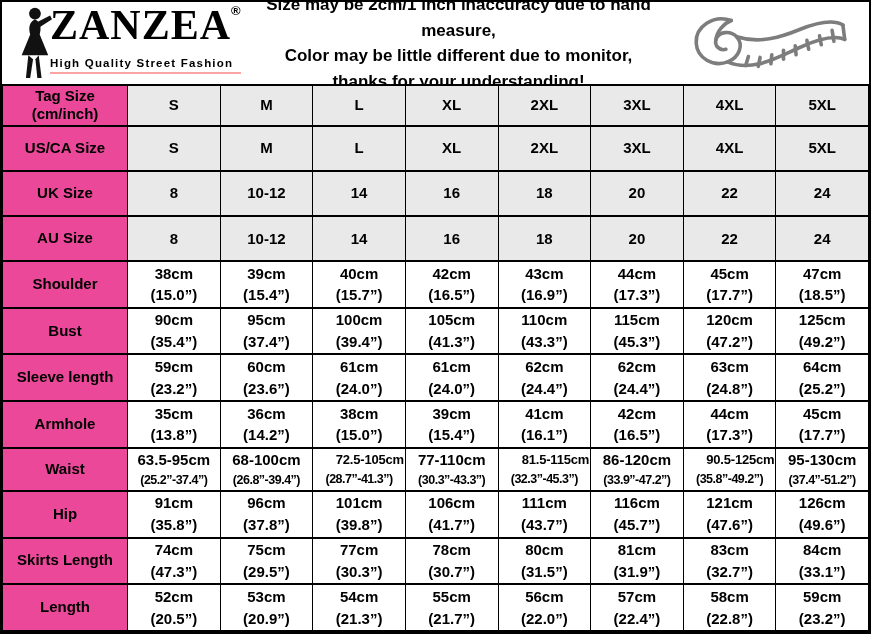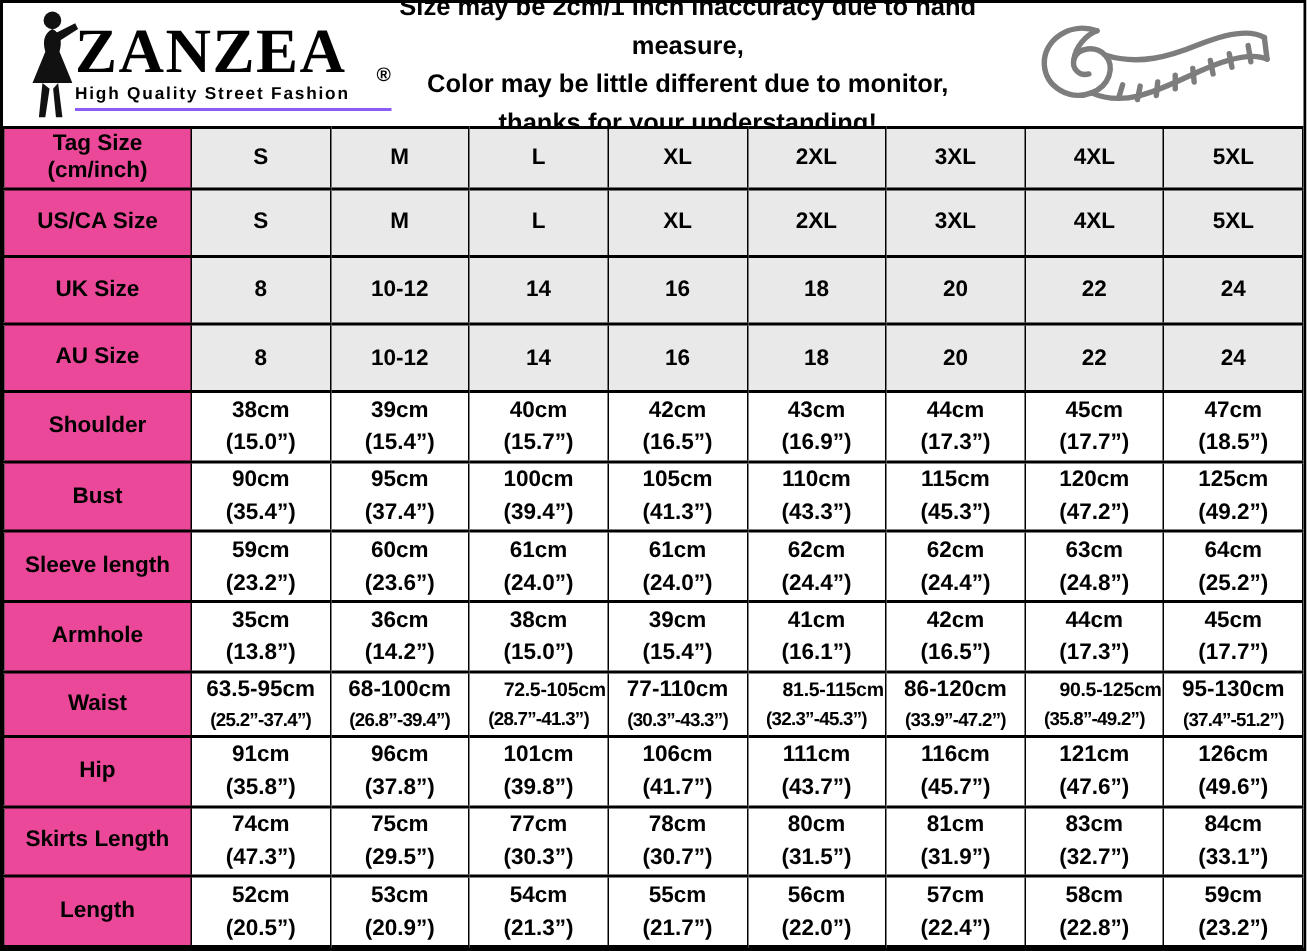--- a/index.html
+++ b/index.html
@@ -15,29 +15,29 @@
 
   
   .banner {
     height: 82px; flex: 0 0 82px;
     display: flex; align-items: center;
     padding: 0 6px 0 10px;
   }
   .logo { display: flex; align-items: flex-end; width: 232px; flex: 0 0 232px; }
   .logo-figure { width: 44px; height: 74px; margin-right: -6px; flex: 0 0 44px; }
   .logo-text { display: flex; flex-direction: column; padding-bottom: 6px; }
-  .brand-row { display: flex; align-items: flex-end; line-height: 1; gap: 20px; }
+  .brand-row { display: flex; align-items: flex-start; line-height: 1; }
   .brand {
     font-family: "Liberation Serif", "DejaVu Serif", serif;
     font-weight: bold; font-size: 42px; letter-spacing: 1px; line-height: 0.95;
   }
   .reg { font-size: 13px; font-weight: bold; margin-top: -2px; }
   .tagline {
     font-size: 11.5px; font-weight: bold; letter-spacing: 1.2px;
-    border-bottom: 2px solid #8b5cf6; padding-bottom: 3px; margin-top: 1px;
+    border-bottom: 2px solid #fca5a5; padding-bottom: 3px; margin-top: 12px;
     white-space: nowrap;
   }
   .notice {
     flex: 1 1 auto; text-align: center;
     font-size: 17px; font-weight: bold; line-height: 1.5;
     padding-right: 4px;
   }
   .tape { width: 186px; flex: 0 0 186px; display: flex; justify-content: center; }
   .tape svg { width: 172px; height: 72px; }
 

